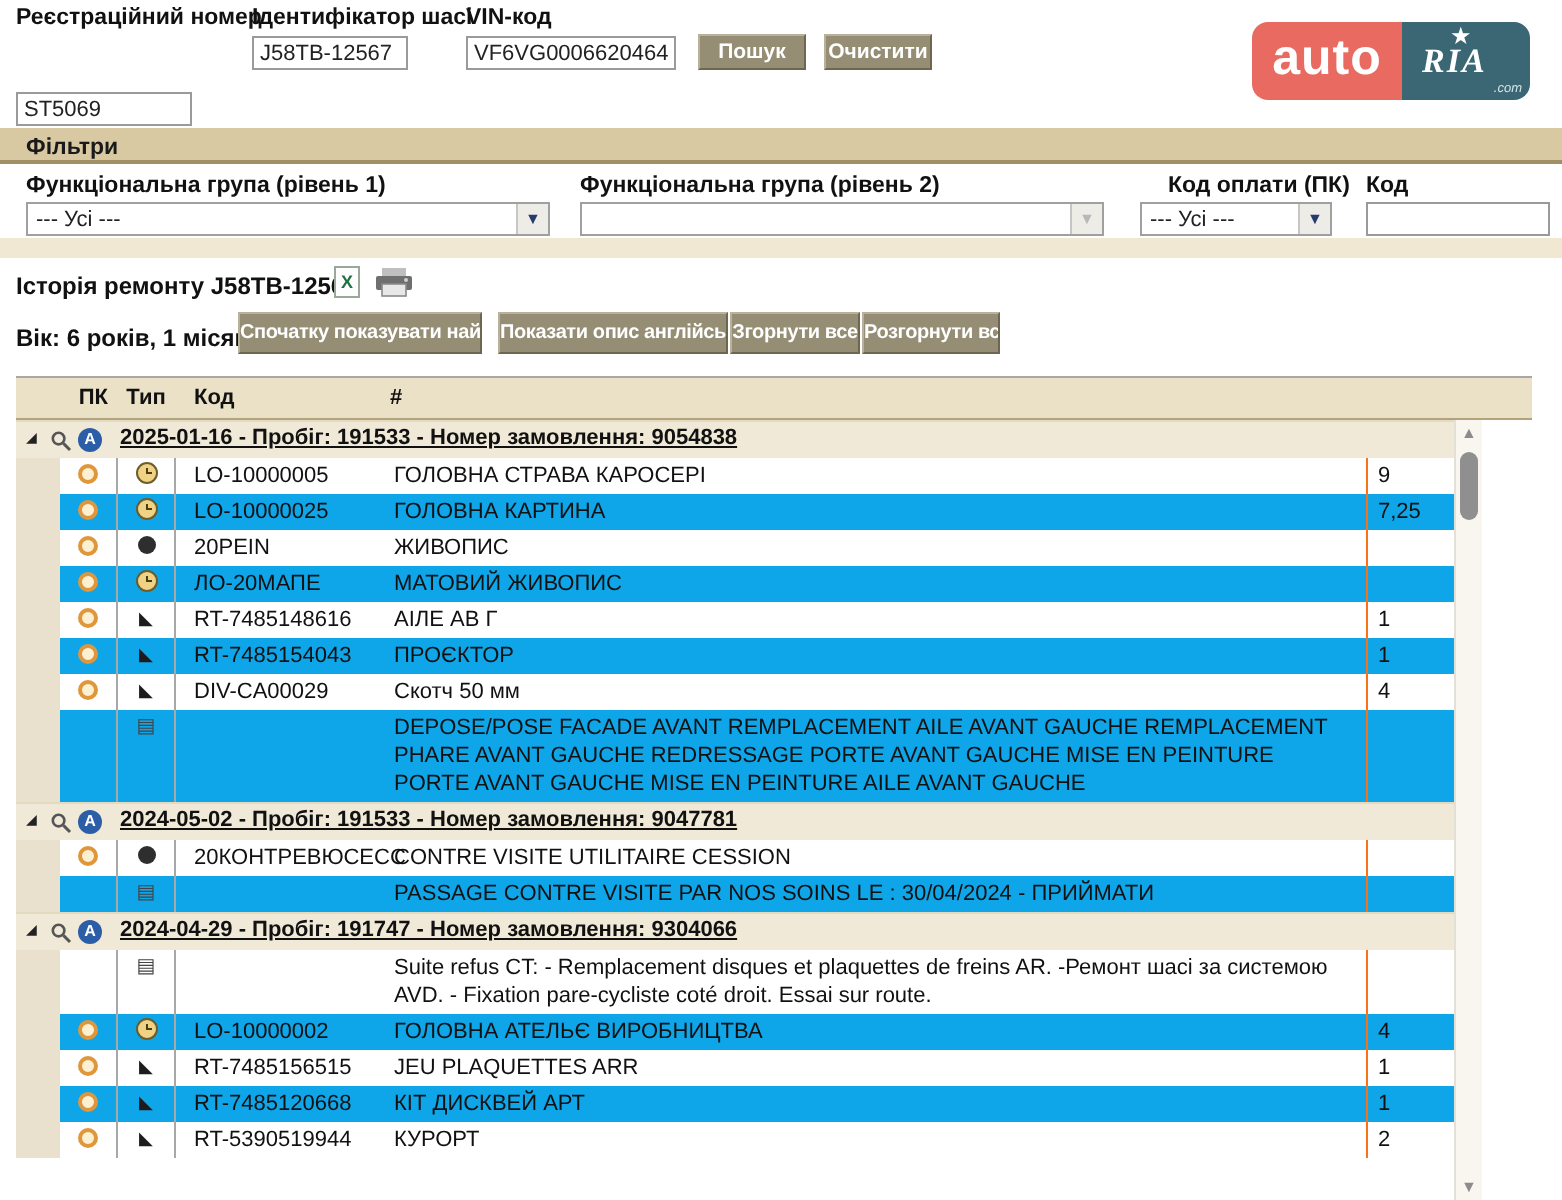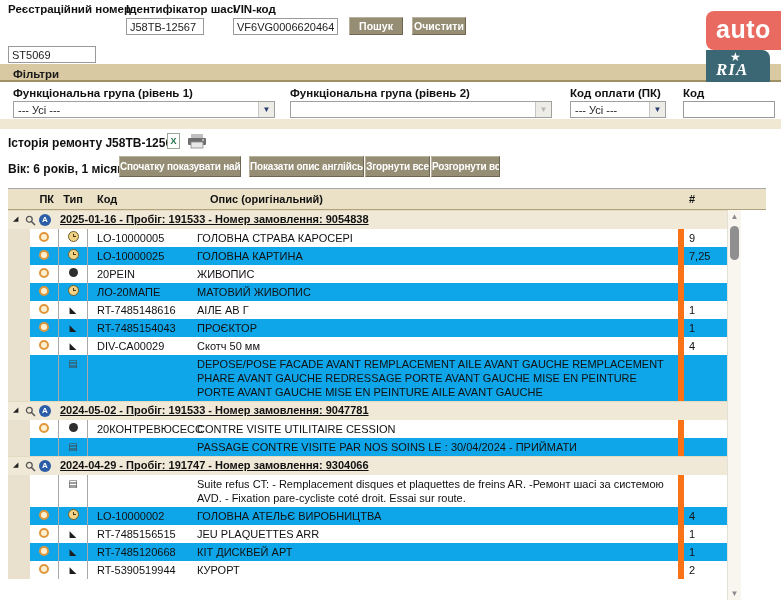--- a/index.html
+++ b/index.html
@@ -22,21 +22,21 @@
   }
   .btn {
     position: absolute; top: 17px; height: 18px;
     background: #958d74; color: #fff; font-weight: bold; font-size: 10.5px;
     border-top: 1px solid #b9b19b; border-left: 1px solid #b9b19b;
     border-right: 1px solid #6e6650; border-bottom: 1px solid #6e6650;
     text-align:center; cursor: pointer; font-family: inherit; line-height: 15px;
     white-space: nowrap; overflow: hidden;
   }
   
-  .logo { position: absolute; top: 11px; right: 0; display: flex; flex-direction: column; }
+  .logo { position: absolute; top: 11px; right: 16px; display: flex; }
   .logo-auto {
     width: 75px; height: 39px; background: #e96a60; border-radius: 8px 0 0 8px;
     color: #fff; font-weight: bold; font-size: 25px; text-align: center; line-height: 37px;
     letter-spacing: 0.5px;
   }
   .logo-ria {
     width: 64px; height: 39px; background: #3b6673; border-radius: 0 8px 8px 0;
     position: relative; color: #fff;
   }
   .logo-ria .star { position: absolute; top: 0px; left: 24px; font-size: 12px; color:#fff; }
@@ -109,21 +109,21 @@
     text-decoration: underline; white-space: nowrap;
   }
   .data-row { display: flex; width: 719px; min-height: 18px; align-items: stretch; }
   .data-row.even { background: #fff; }
   .data-row.odd  { background: #0ea5e9; }
   .c-indent { width: 22px; background: #e9e1cd; }
   .c-pk   { width: 28px; text-align: center; padding-top: 3px; }
   .c-type { width: 30px; text-align: center; padding-top: 2px;
             border-left: 1px solid #a8a8a8; border-right: 1px solid #a8a8a8; }
   .c-code { width: 102px; padding: 2px 2px 2px 9px; white-space: nowrap; line-height: 14px; }
-  .c-desc { width: 494px; padding: 2px 8px 2px 7px; line-height: 14px; border-right: 6px solid #f97316; }
+  .c-desc { width: 494px; padding: 2px 8px 2px 7px; line-height: 14px; border-right: 1px solid #f97316; }
   .c-qty  { width: 43px; padding: 2px 2px 2px 5px; line-height: 14px; }
   .pk-coin {
     display: inline-block; width: 10px; height: 10px; border-radius: 50%;
     border: 2px solid #e0973c; background: #fcf0d2; cursor: pointer;
   }
   .clockface {
     display: inline-block; width: 11px; height: 11px; border-radius: 50%;
     border: 1px solid #6e5d28; background: #efd286; position: relative;
   }
   .clockface::after {
@@ -172,21 +172,21 @@
       <span class="com">.com</span>
     </div>
   </div>
 </div>
 
 <div class="filters-bar">Фільтри</div>
 
 <div class="filters-panel">
   <span class="flabel" style="left:13px;">Функціональна група (рівень 1)</span>
   <span class="flabel" style="left:290px;">Функціональна група (рівень 2)</span>
-  <span class="flabel" style="left:570px;">Код оплати (ПК)</span>
+  <span class="flabel" style="left:584px;">Код оплати (ПК)</span>
   <span class="flabel" style="left:683px;">Код</span>
 
   <div class="sel" style="left:13px;width:262px;">
     <span class="sel-text">--- Усі ---</span>
     <span class="sel-btn">▼</span>
   </div>
   <div class="sel disabled" style="left:290px;width:262px;">
     <span class="sel-text"></span>
     <span class="sel-btn">▼</span>
   </div>
@@ -214,21 +214,20 @@
   <button class="hbtn" style="left:249px;width:115px;">Показати опис англійською</button>
   <button class="hbtn" style="left:365px;width:65px;">Згорнути все</button>
   <button class="hbtn" style="left:431px;width:69px;">Розгорнути все</button>
 </div>
 
 <div class="repair-table">
   <div class="t-header">
     <span class="th th-pk">ПК</span>
     <span class="th th-type">Тип</span>
     <span class="th th-code">Код</span>
-    <span class="th th-desc">Опис (оригінальний)</span>
     <span class="th th-qty">#</span>
   </div>
   <div class="t-body">
 
     <div class="group-row">
         <span class="tri">◢</span>
         <svg class="mag" width="11" height="11" viewBox="0 0 11 11">
           <circle cx="4.3" cy="4.3" r="2.9" fill="none" stroke="#555" stroke-width="1.3"></circle>
           <line x1="6.7" y1="6.7" x2="10" y2="10" stroke="#555" stroke-width="1.5"></line>
         </svg>

